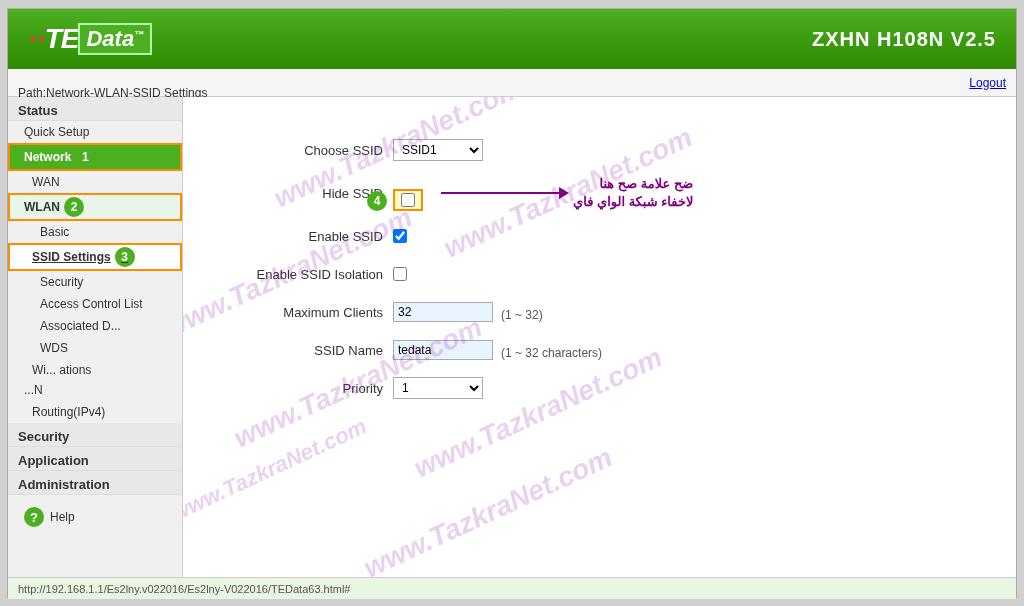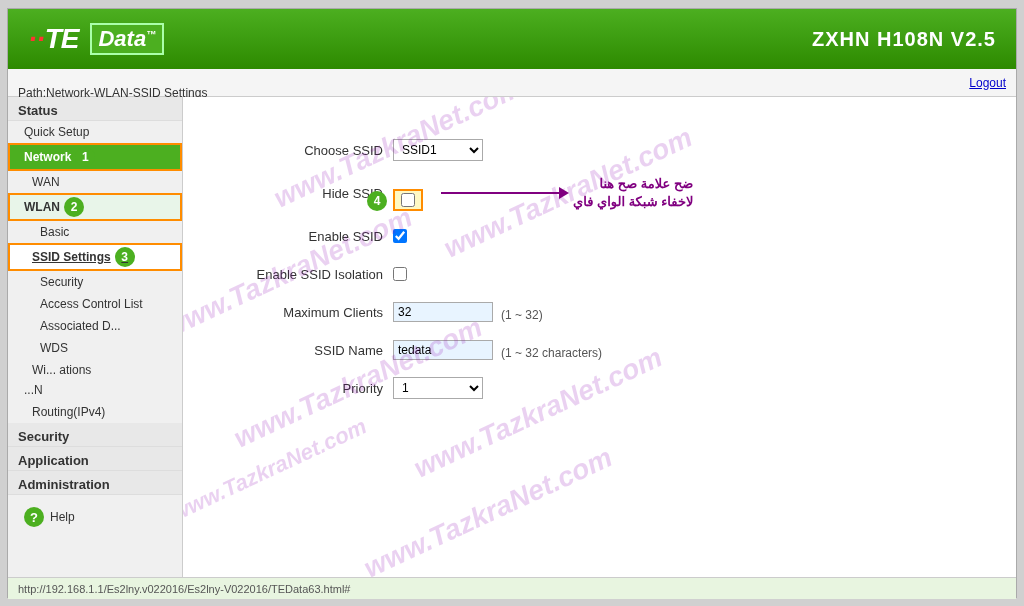--- a/index.html
+++ b/index.html
@@ -19,21 +19,21 @@
       height: 60px;
       display: flex;
       align-items: center;
       justify-content: space-between;
       padding: 0 20px;
       position: relative;
     }
     .header-logo {
       display: flex;
       align-items: center;
-      gap: 12px;
+      gap: 0;
     }
     .header-device {
       color: #fff;
       font-size: 20px;
       font-weight: bold;
       letter-spacing: 1px;
     }
 
     
     .navbar {

